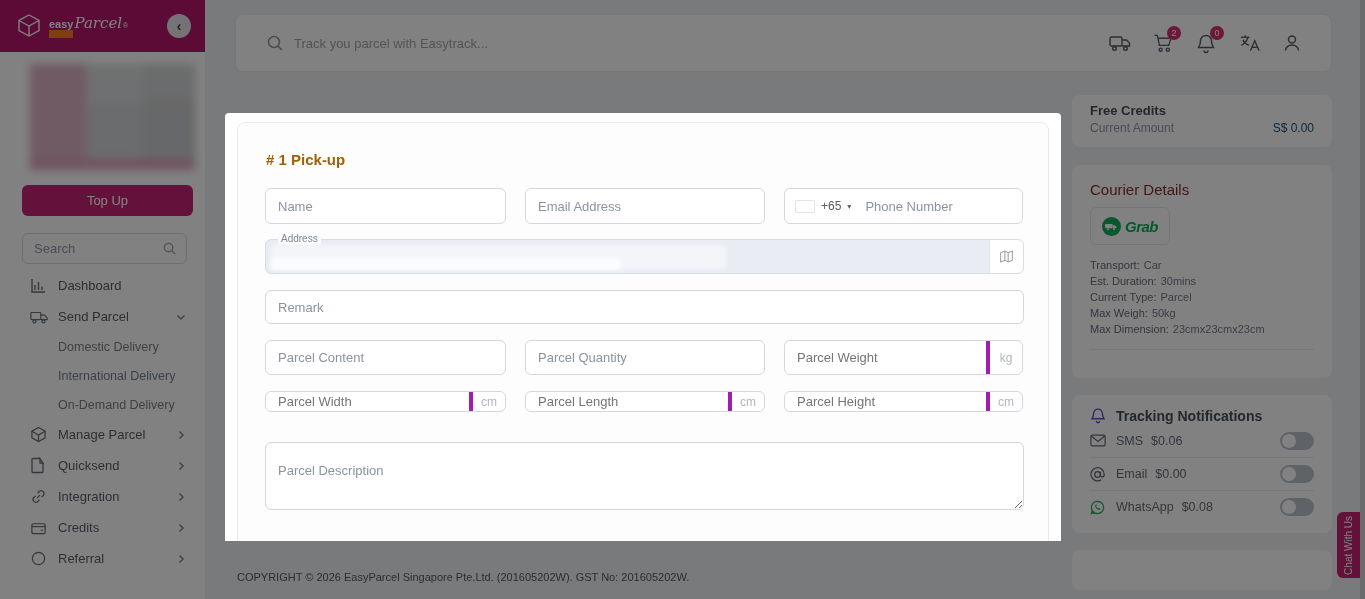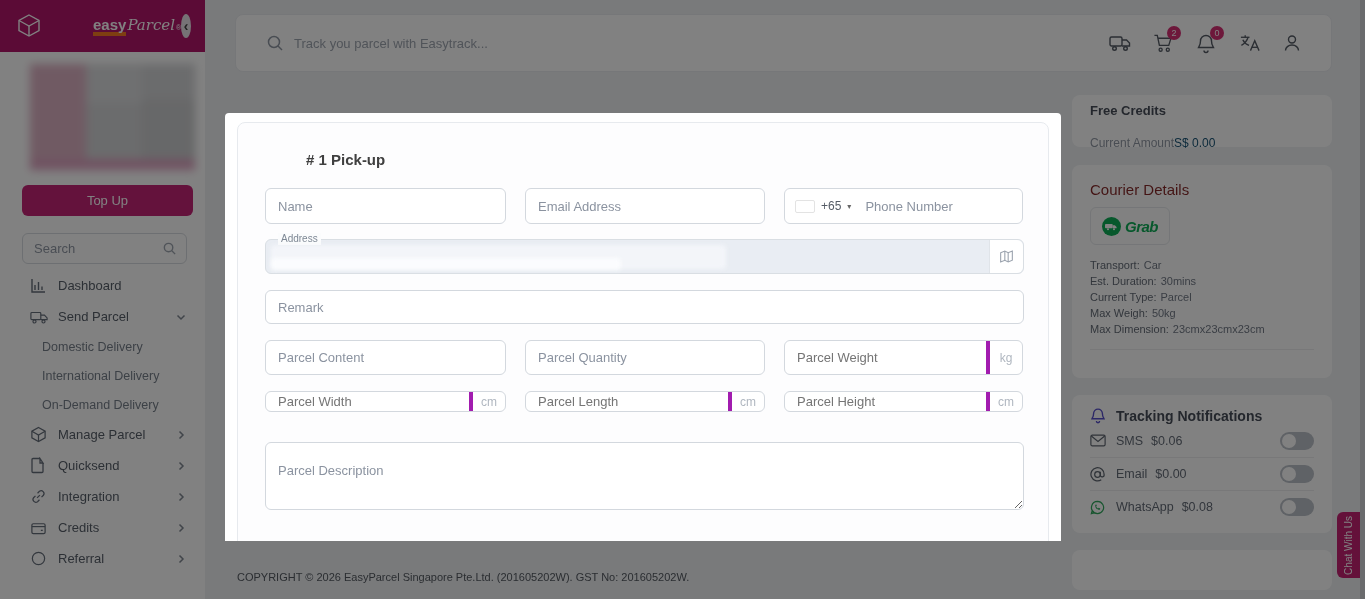--- a/index.html
+++ b/index.html
@@ -4,21 +4,21 @@
 <style>
   * { margin:0; padding:0; box-sizing:border-box; }
   html,body { width:1365px; height:599px; overflow:hidden; }
   body { font-family:"Liberation Sans", sans-serif; background:#eef0f3; position:relative; color:#4e5661; }
 
   
   .sidebar { position:absolute; left:0; top:0; width:205px; height:599px; background:#ffffff; z-index:10; }
   .sidebar-header { position:absolute; left:0; top:0; width:205px; height:52px; background:#b00a63; display:flex; align-items:center; padding:0 14px 0 16px; }
   .logo { display:flex; align-items:center; gap:7px; color:#fff; }
   .logo-text { display:flex; align-items:baseline; }
-  .logo-bold { font-weight:bold; font-size:15px; border-bottom:4px solid #f97316; line-height:1.05;margin-left:44px; }
+  .logo-bold { font-weight:bold; font-size:11px; border-bottom:8px solid #f97316; line-height:1.05; }
   .logo-script { font-family:"DejaVu Serif", serif; font-style:italic; font-size:15px; margin-left:1px; }
   .logo-reg { font-size:7px; vertical-align:top; margin-left:1px; }
   .collapse-btn { margin-left:auto; width:24px; height:24px; border-radius:50%; background:#e9e2e8; color:#3a3a3a; display:flex; align-items:center; justify-content:center; font-size:14px; font-weight:bold; cursor:pointer; }
 
   .redacted-block { position:absolute; left:30px; top:64px; width:165px; height:106px; filter:blur(4px); }
   .redacted-block .p1 { position:absolute; left:0; top:0; width:56px; height:95px; background:#dcaec1; }
   .redacted-block .g1 { position:absolute; left:56px; top:0; width:109px; height:95px; background:#d2d3d5; }
   .redacted-block .g2 { position:absolute; left:56px; top:0; width:56px; height:40px; background:#dadbdd; }
   .redacted-block .g3 { position:absolute; left:112px; top:36px; width:53px; height:59px; background:#c9cacc; }
   .redacted-block .p2 { position:absolute; left:0; top:95px; width:165px; height:11px; background:#dc9fbe; }
@@ -27,37 +27,37 @@
   .sidebar-search { position:absolute; left:22px; top:233px; width:165px; height:31px; border:1px solid #d6dadf; border-radius:6px; display:flex; align-items:center; padding:0 9px 0 11px; background:#fff; }
   .sidebar-search input { border:none; outline:none; flex:1; min-width:0; font-size:13px; font-family:inherit; color:#4e5661; background:transparent; }
   .sidebar-search input::placeholder { color:#8b93a0; }
   .sidebar-search svg { color:#9aa1ac; }
 
   .menu { position:absolute; left:0; top:270px; width:205px; }
   .menu-item { height:31px; display:flex; align-items:center; padding:0 18px 0 30px; font-size:13px; color:#4e5661; cursor:pointer; }
   .menu-item .mi-icon { width:18px; height:18px; margin-right:10px; color:#5d6673; flex:none; display:flex; align-items:center; }
   .menu-item .mi-label { flex:1; }
   .menu-item .mi-chevron { color:#7a828d; display:flex; }
-  .menu-subitem { height:29px; display:flex; align-items:center; padding-left:42px; font-size:12.5px; color:#707985; cursor:pointer; }
+  .menu-subitem { height:29px; display:flex; align-items:center; padding-left:58px; font-size:12.5px; color:#707985; cursor:pointer; }
 
   
   .topbar { position:absolute; left:235px; top:14px; width:1097px; height:58px; background:#fff; border:1px solid #e9ebee; border-radius:8px; display:flex; align-items:center; padding:0 26px 0 30px; z-index:5; }
   .topbar-search { display:flex; align-items:center; gap:10px; flex:1; }
   .topbar-search svg { color:#8b93a0; }
   .topbar-search input { border:none; outline:none; font-size:13px; font-family:inherit; width:420px; color:#4e5661; background:transparent; }
   .topbar-search input::placeholder { color:#9aa1ac; }
   .topbar-icons { display:flex; align-items:center; gap:17px; }
   .tb-icon { position:relative; width:26px; height:26px; display:flex; align-items:center; justify-content:center; color:#4b525c; cursor:pointer; }
   .badge { position:absolute; top:-4px; right:-5px; min-width:14px; height:14px; border-radius:8px; background:#d6246e; color:#fff; font-size:9px; display:flex; align-items:center; justify-content:center; padding:0 3px; }
 
   
   .card { position:absolute; background:#fff; border-radius:8px; }
   .card-free { left:1072px; top:95px; width:260px; height:52px; padding:8px 18px; }
   .card-free .cf-title { font-size:13px; font-weight:bold; color:#3d4450; }
-  .card-free .cf-row { display:flex; justify-content:flex-start; margin-top:18px; font-size:12px; color:#8b93a0; }
+  .card-free .cf-row { display:flex; justify-content:space-between; margin-top:3px; font-size:12px; color:#8b93a0; }
   .card-free .cf-amount { color:#0c4a6e; }
 
   .card-courier { left:1072px; top:165px; width:260px; height:213px; padding:16px 18px; }
   .cc-title { font-size:15px; font-weight:normal; color:#7f1d1d; }
   .cc-logo-box { margin-top:9px; width:80px; height:38px; border:1px solid #e6e9ec; border-radius:6px; display:flex; align-items:center; justify-content:center; gap:4px; }
   .grab-mark { width:19px; height:19px; border-radius:50%; background:#00a94f; display:flex; align-items:center; justify-content:center; }
   .grab-text { color:#00a94f; font-weight:bold; font-size:15px; font-style:italic; letter-spacing:-0.5px; }
   .cc-details { margin-top:12px; font-size:11px; color:#5c6470; line-height:16px; }
   .cc-details .lab { color:#5c6470; }
   .cc-details .val { color:#6b7380; margin-left:4px; }
@@ -81,21 +81,21 @@
 
   
   .chat-tab { position:absolute; right:5px; top:512px; width:23px; height:66px; background:#c2156b; border-radius:6px 0 0 6px; display:flex; align-items:center; justify-content:center; z-index:12; cursor:pointer; }
   .chat-tab span { writing-mode:vertical-rl; transform:rotate(180deg); color:#fff; font-size:10px; }
   .scrollbar-strip { position:absolute; right:0; top:0; width:5px; height:599px; background:#cfd2d6; z-index:11; }
 
   
   .overlay { position:absolute; inset:0; background:rgba(13,13,13,0.52); z-index:40; }
   .modal { position:absolute; left:225px; top:113px; width:836px; height:428px; background:#fff; border-radius:4px 4px 0 0; z-index:50; overflow:hidden; }
   .modal-panel { position:absolute; left:12px; top:9px; width:812px; height:430px; border:1px solid #e7eaee; border-radius:8px 8px 0 0; background:#fdfdfe; }
-  .modal-title { position:absolute; left:41px; top:38px; font-size:15px; font-weight:bold; color:#404040;margin-left:40px; }
+  .modal-title { position:absolute; left:41px; top:38px; font-size:15px; font-weight:bold; color:#a16207; }
 
   .f-input { position:absolute; border:1px solid #d3d8de; border-radius:6px; background:#fff; font-size:13px; font-family:inherit; color:#4e5661; padding:0 12px; outline:none; }
   .f-input::placeholder, .ph { color:#8b93a0; }
   .col1 { left:40px; width:241px; } .col2 { left:300px; width:240px; } .col3 { left:559px; width:239px; }
   .rowA { top:75px; height:36px; }
   .rowC { top:227px; height:35px; }
   .rowD { top:278px; height:21px; }
 
   .unit-wrap { position:absolute; background:#fff; border:1px solid #d3d8de; border-radius:6px; display:flex; align-items:center; }
   .unit-wrap input { border:none; outline:none; flex:1; min-width:0; font-size:13px; font-family:inherit; padding:0 12px; color:#4e5661; background:transparent; }

